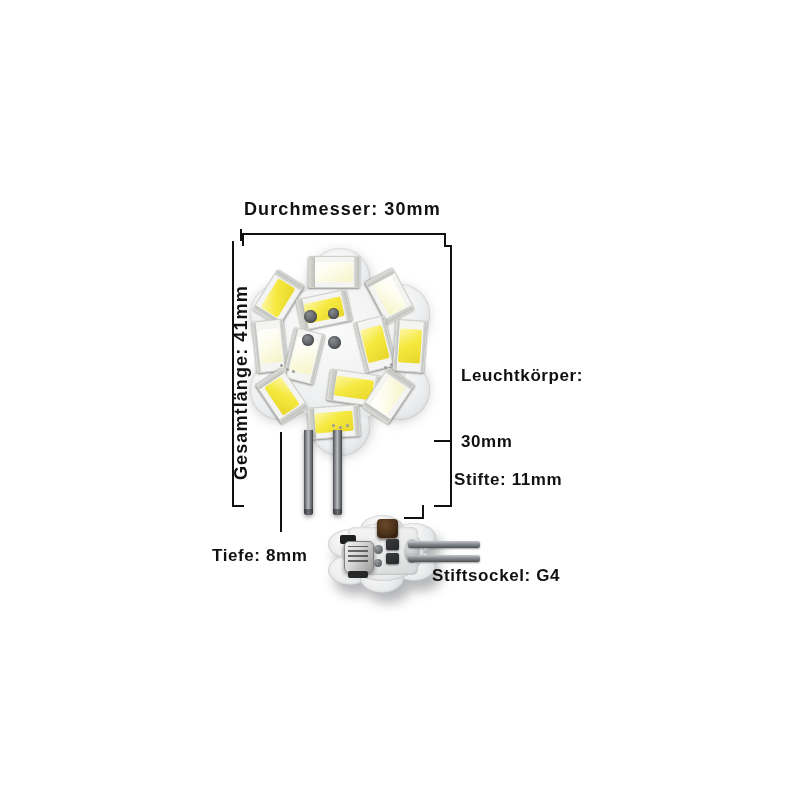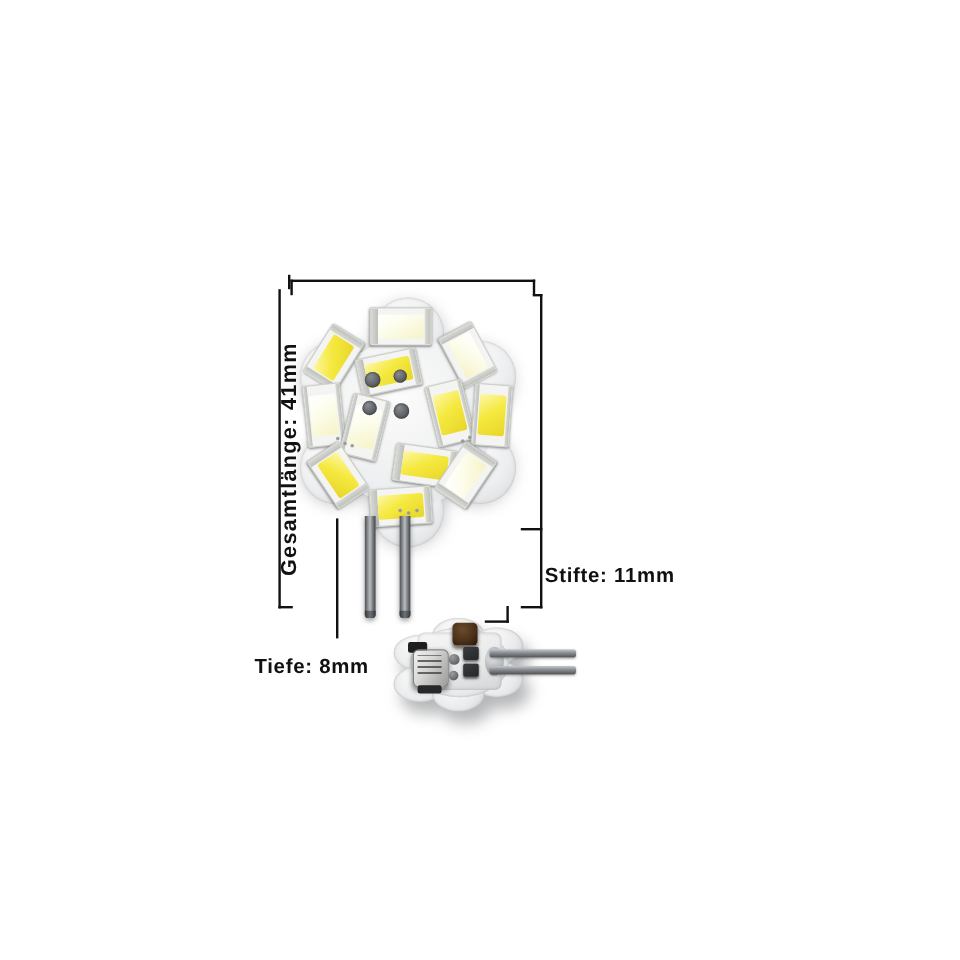--- a/index.html
+++ b/index.html
@@ -354,19 +354,23 @@
     <div class="ic" id="ic1"></div>
     <div class="ic" id="ic2"></div>
     <div id="blk-bot"></div>
     <div class="spad" style="left:52px;top:30px;width:9px;height:9px;"></div>
     <div class="spad" style="left:52px;top:44px;width:8px;height:8px;"></div>
     <div id="bpin-hub"></div>
     <div class="bpin" id="bpin1"></div>
     <div class="bpin" id="bpin2"></div>
   </div>
 
+  <div class="lbl lbl-dia">Durchmesser: 30mm</div>
   <div class="lbl lbl-total">Gesamtlänge: 41mm</div>
   <div class="lbl lbl-body">
+    <span>Leuchtkörper:</span>
+    <span>30mm</span>
   </div>
   <div class="lbl lbl-pins">Stifte: 11mm</div>
   <div class="lbl lbl-depth">Tiefe: 8mm</div>
+  <div class="lbl lbl-socket">Stiftsockel: G4</div>
 
 </div>
 
 </body></html>

